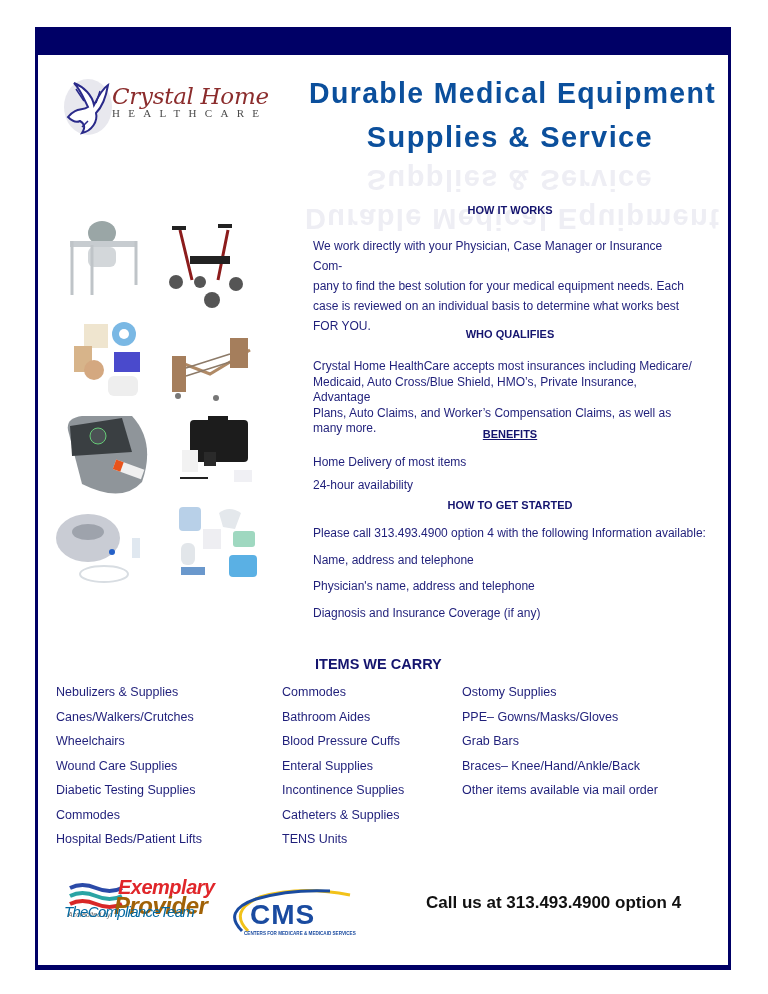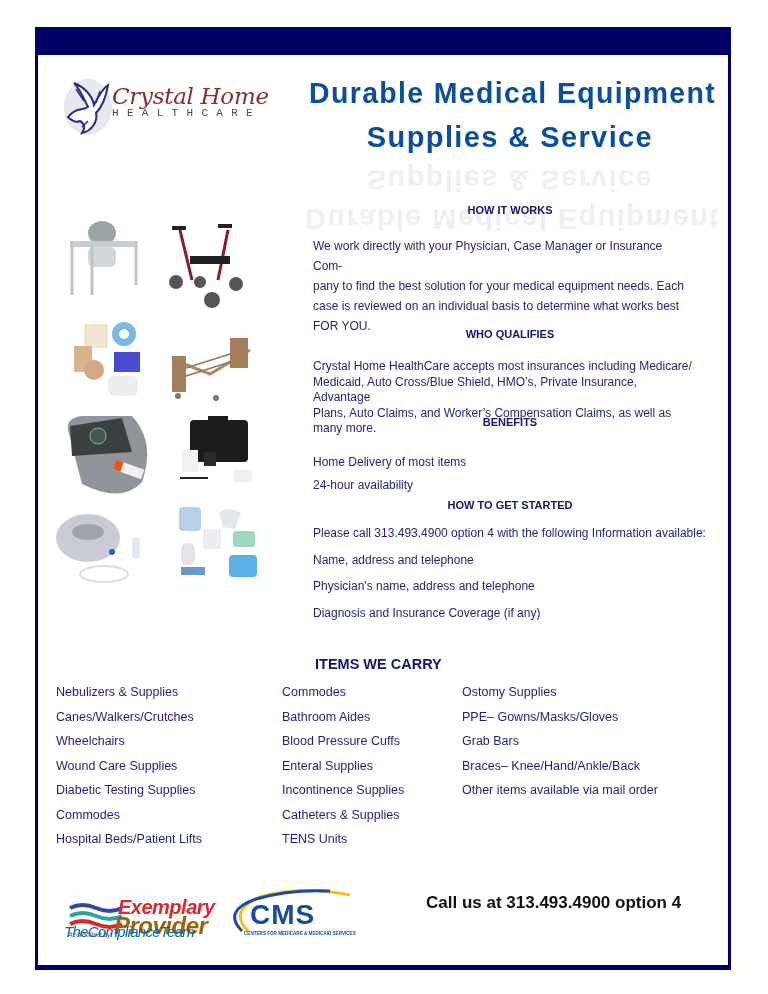--- a/index.html
+++ b/index.html
@@ -9,21 +9,21 @@
   .frame {
     position: absolute; left: 35px; top: 27px; width: 696px; height: 943px;
     border-left: 3px solid #000066; border-right: 3px solid #000066; border-bottom: 5px solid #000066;
   }
   .top-bar { position: absolute; left: 35px; top: 27px; width: 696px; height: 28px; background: #000066; }
 
   
   .logo { position: absolute; left: 62px; top: 70px; width: 215px; height: 62px; margin-top: 7px; }
   .logo-text { position: absolute; left: 50px; top: 6px; }
   .logo-name { font-family: "DejaVu Serif", serif; font-style: italic; font-size: 23px; color: #8b2c2c; letter-spacing: -0.3px; white-space: nowrap; }
-  .logo-sub { font-family: Liberation Mono, monospace; font-size: 11px; letter-spacing: 8.3px; color: #4a4a4a; margin-top: -2px; white-space: nowrap; }
+  .logo-sub { font-family: Liberation Serif, serif; font-size: 11px; letter-spacing: 8.3px; color: #4a4a4a; margin-top: -2px; white-space: nowrap; }
 
   
   .title-block { position: absolute; left: 305px; top: 73px; width: 410px; text-align: center; }
   .title-line { font-family: "Liberation Sans", sans-serif; font-weight: bold; color: #0b4f9c; font-size: 29px; letter-spacing: 1.4px; line-height: 40px; white-space: nowrap; }
   .title-line.l1 { transform: scaleX(0.98); }
   .reflect { position: absolute; left: 305px; width: 410px; text-align: center; font-weight: bold; color: #eeeef4; font-size: 29px; letter-spacing: 1.4px; transform: scaleY(-1); white-space: nowrap; line-height: 40px; }
 
   
   .col { position: absolute; left: 313px; width: 380px; font-size: 12px; line-height: 20px; color: #1f1f7a; }
   .hdr { position: absolute; font-weight: bold; font-size: 11px; color: #14146e; text-align: center; width: 410px; left: 305px; }
@@ -73,21 +73,21 @@
 </div>
 
 <div class="hdr" style="top:328px;">WHO QUALIFIES</div>
 <div class="col" style="top:359px; line-height:15.5px;">
   <div>Crystal Home HealthCare accepts most insurances including Medicare/</div>
   <div>Medicaid, Auto Cross/Blue Shield, HMO’s, Private Insurance, Advantage</div>
   <div>Plans, Auto Claims, and Worker’s Compensation Claims, as well as</div>
   <div>many more.</div>
 </div>
 
-<div class="hdr" style="top:416px;">BENEFITS</div>
+<div class="hdr" style="top:428px;text-decoration:underline;">BENEFITS</div>
 <div class="col" style="top:451px; line-height:23px;">
   <div>Home Delivery of most items</div>
   <div>24-hour availability</div>
 </div>
 
 <div class="hdr" style="top:499px;">HOW TO GET STARTED</div>
 <div class="col" style="top:520px; line-height:26.5px; width:400px;">
   <div style="white-space:nowrap;">Please call 313.493.4900 option 4  with the following Information available:</div>
   <div>Name, address and telephone</div>
   <div>Physician's name, address and telephone</div>
@@ -180,21 +180,21 @@
   <div>TENS Units</div>
 </div>
 <div class="items-col" style="left:462px;">
   <div>Ostomy Supplies</div>
   <div>PPE– Gowns/Masks/Gloves</div>
   <div>Grab Bars</div>
   <div>Braces– Knee/Hand/Ankle/Back</div>
   <div>Other items available via mail order</div>
 </div>
 
-<div style="position:absolute;left:64px;top:878px;width:140px;height:62px;margin-top:20px;">
+<div style="position:absolute;left:64px;top:878px;width:140px;height:62px;">
   <svg width="56" height="30" viewBox="0 0 56 30" style="position:absolute;left:4px;top:4px">
     <path d="M2 6 Q14 0 28 6 T54 6" stroke="#2b4aa8" stroke-width="4" fill="none"></path>
     <path d="M2 14 Q14 8 28 14 T54 14" stroke="#2aa4a4" stroke-width="4" fill="none"></path>
     <path d="M2 22 Q14 16 28 22 T54 22" stroke="#d82828" stroke-width="4" fill="none"></path>
   </svg>
   <div style="position:absolute;left:54px;top:0;font-style:italic;font-weight:bold;color:#e0262a;font-size:20px;line-height:19px;letter-spacing:-0.5px;">Exemplary</div>
   <div style="position:absolute;left:50px;top:18px;font-style:italic;font-weight:bold;color:#a16207;font-size:24px;line-height:19px;letter-spacing:-0.5px;">Provider</div>
   <div style="position:absolute;left:4px;top:33px;font-style:italic;color:#666;font-size:7px;">Accredited by</div>
   <div style="position:absolute;left:0;top:25px;font-style:italic;color:#0369a1;font-size:15px;letter-spacing:-0.7px;white-space:nowrap;">TheComplianceTeam</div>
 </div>

